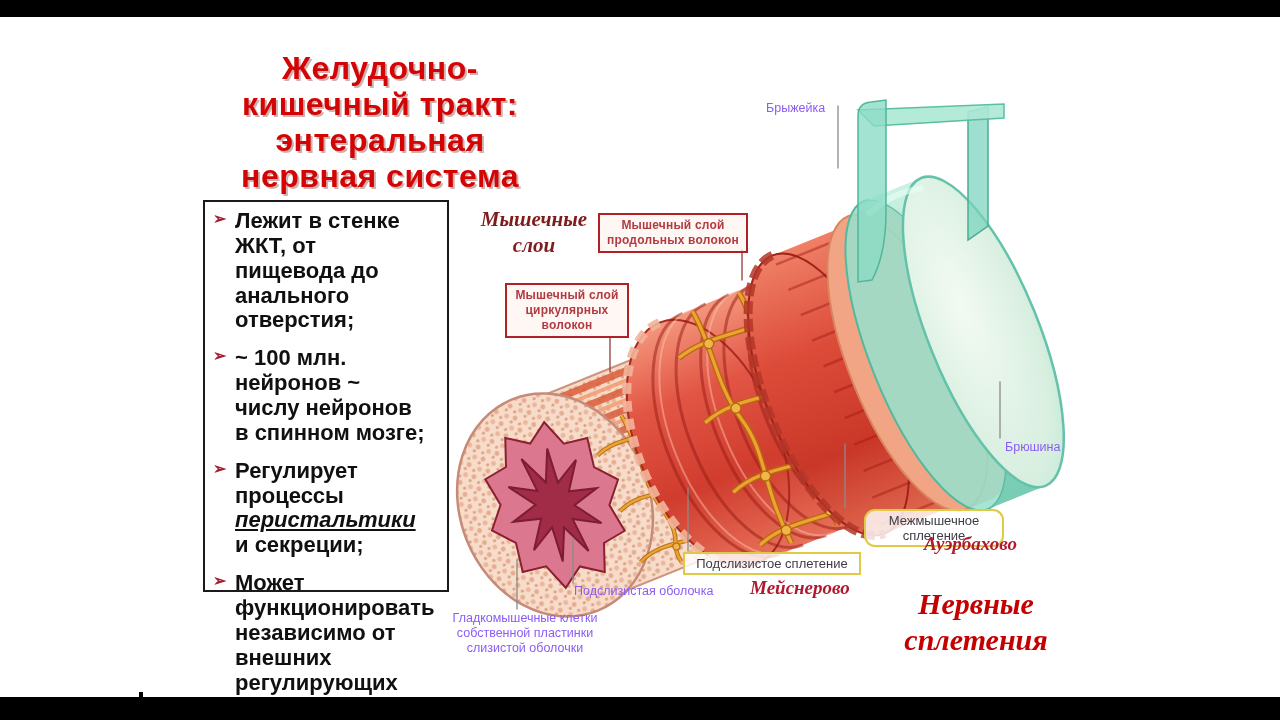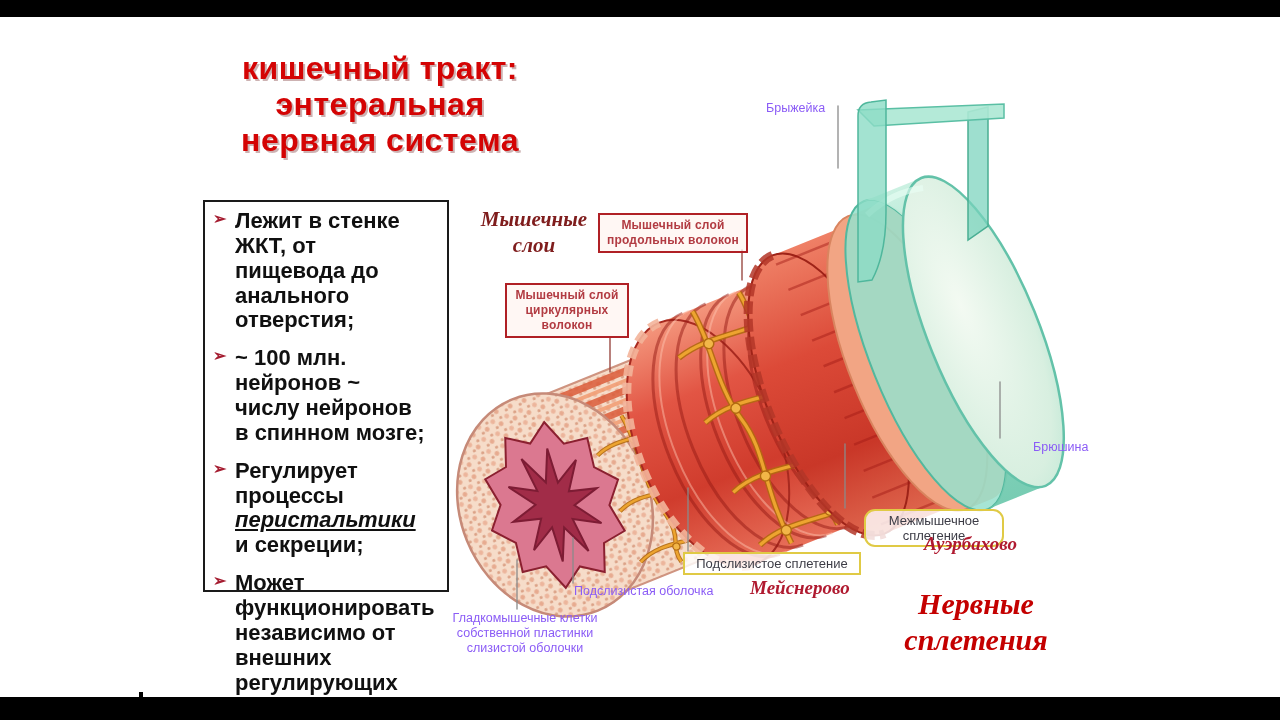--- a/index.html
+++ b/index.html
@@ -30,21 +30,21 @@
   .muscle-layers{left:464px;top:206px;width:140px;text-align:center;
     font-family:"Liberation Serif",serif;font-style:italic;font-weight:bold;
     font-size:21px;line-height:1.25;color:#7f1d1d;}
   .redbox{border:2px solid #b02025;background:rgba(255,244,240,.72);color:#b23b42;
     font-size:12px;font-weight:bold;letter-spacing:.2px;text-align:center;line-height:1.25;
     padding:3px 4px;box-sizing:border-box;}
   .redbox.long{left:598px;top:213px;width:150px;}
   .redbox.circ{left:505px;top:283px;width:124px;}
   .graylbl{color:#8b5cf6;font-size:12.5px;line-height:1.2;}
   .mesentery{left:766px;top:101px;width:72px;}
-  .peritoneum{left:1005px;top:440px;width:70px;margin-left:28px;}
+  .peritoneum{left:1005px;top:440px;width:70px;}
   .yellowbox{border:2px solid #e0ca45;background:rgba(255,255,255,.82);color:#3c3c46;
     font-size:13px;text-align:center;padding:2px 6px;box-sizing:border-box;}
   .myenteric{left:864px;top:509px;width:140px;border-radius:11px;}
   .submucosal{left:683px;top:552px;width:178px;}
   .serifred{font-family:"Liberation Serif",serif;font-style:italic;font-weight:bold;color:#b01a30;}
   .auerbach{left:924px;top:533px;width:130px;font-size:19px;}
   .meissner{left:750px;top:577px;width:130px;font-size:19px;}
   .submucosa-lbl{left:574px;top:584px;width:170px;}
   .smoothmuscle{left:450px;top:611px;width:150px;text-align:center;font-size:12.5px;}
   .nerveplex{left:886px;top:586px;width:180px;text-align:center;font-size:30px;line-height:1.2;color:#c40000;}
@@ -228,20 +228,21 @@
       <line x1="845" y1="444" x2="845" y2="508" stroke="#8a8a8a" stroke-width="1.3"></line>
       <line x1="688" y1="488" x2="688" y2="551" stroke="#8a8a8a" stroke-width="1.3"></line>
       <line x1="573" y1="538" x2="573" y2="583" stroke="#8a8a8a" stroke-width="1.3"></line>
       <line x1="517" y1="560" x2="517" y2="609" stroke="#8a8a8a" stroke-width="1.3"></line>
       <line x1="742" y1="250" x2="742" y2="280" stroke="#9a4a44" stroke-width="1.4"></line>
       <line x1="610" y1="338" x2="610" y2="372" stroke="#9a4a44" stroke-width="1.4"></line>
     </g>
   </svg>
 
   <div class="title">
+    <div>Желудочно-</div>
     <div>кишечный тракт:</div>
     <div>энтеральная</div>
     <div>нервная система</div>
   </div>
 
   <div class="panel">
     <ul>
       <li>
         <span class="mark">➢</span>
         <span class="txt">Лежит в стенке ЖКТ, от пищевода до анального отверстия;</span>

